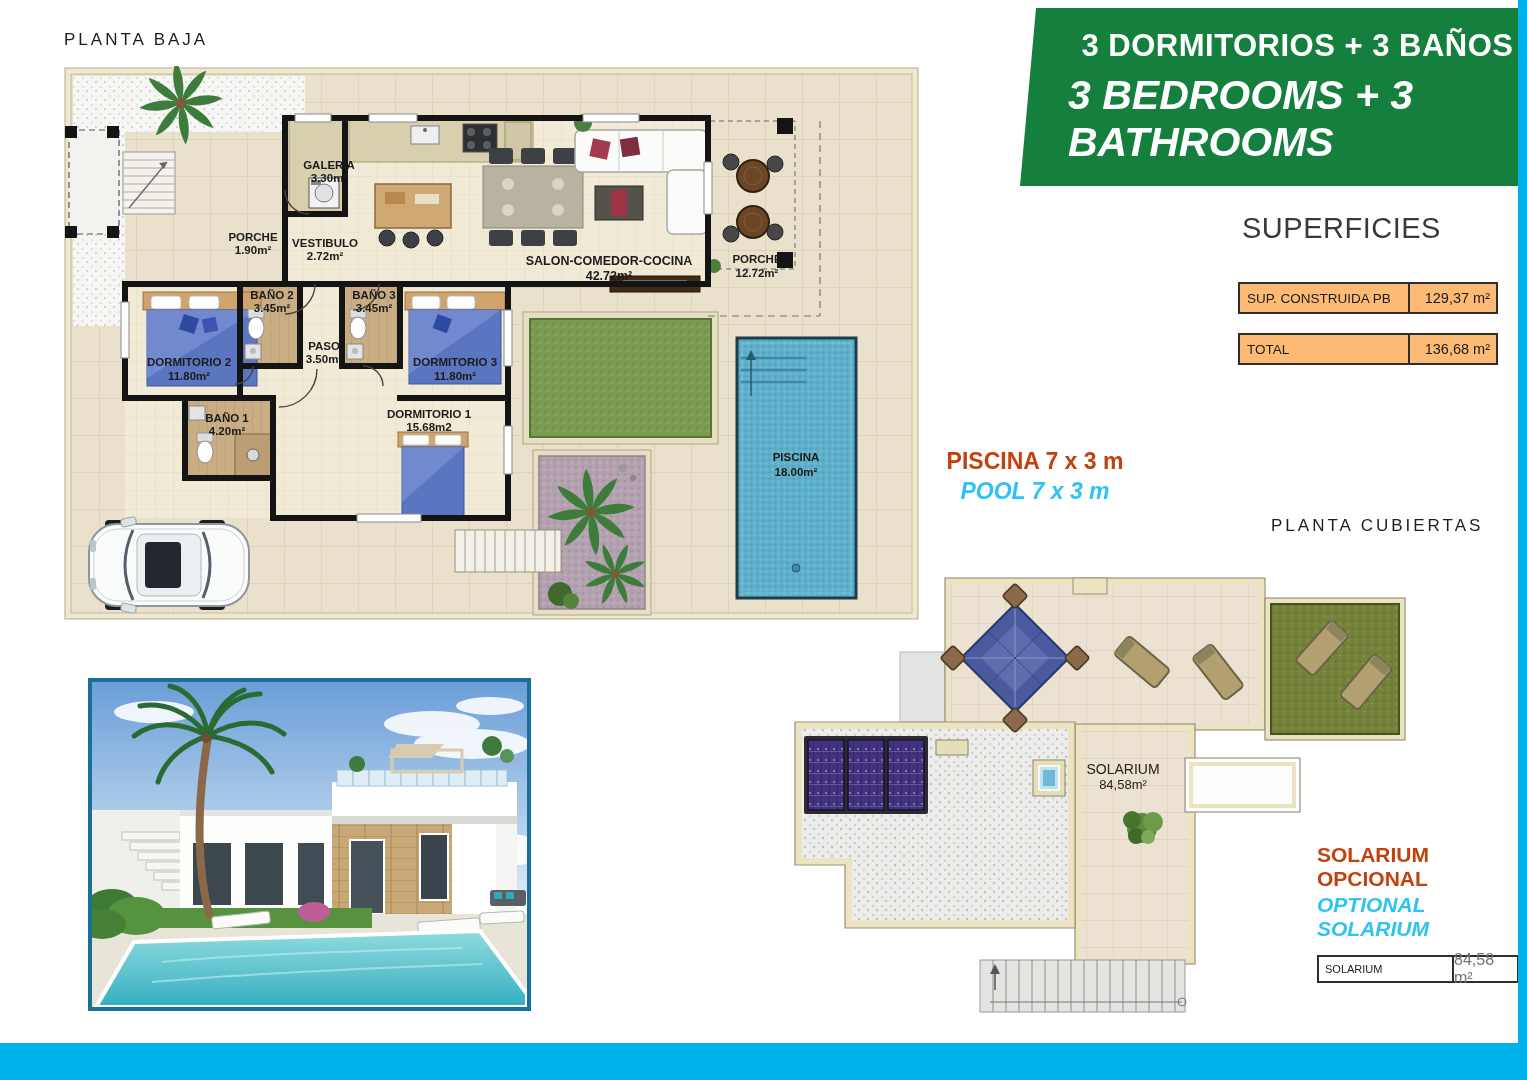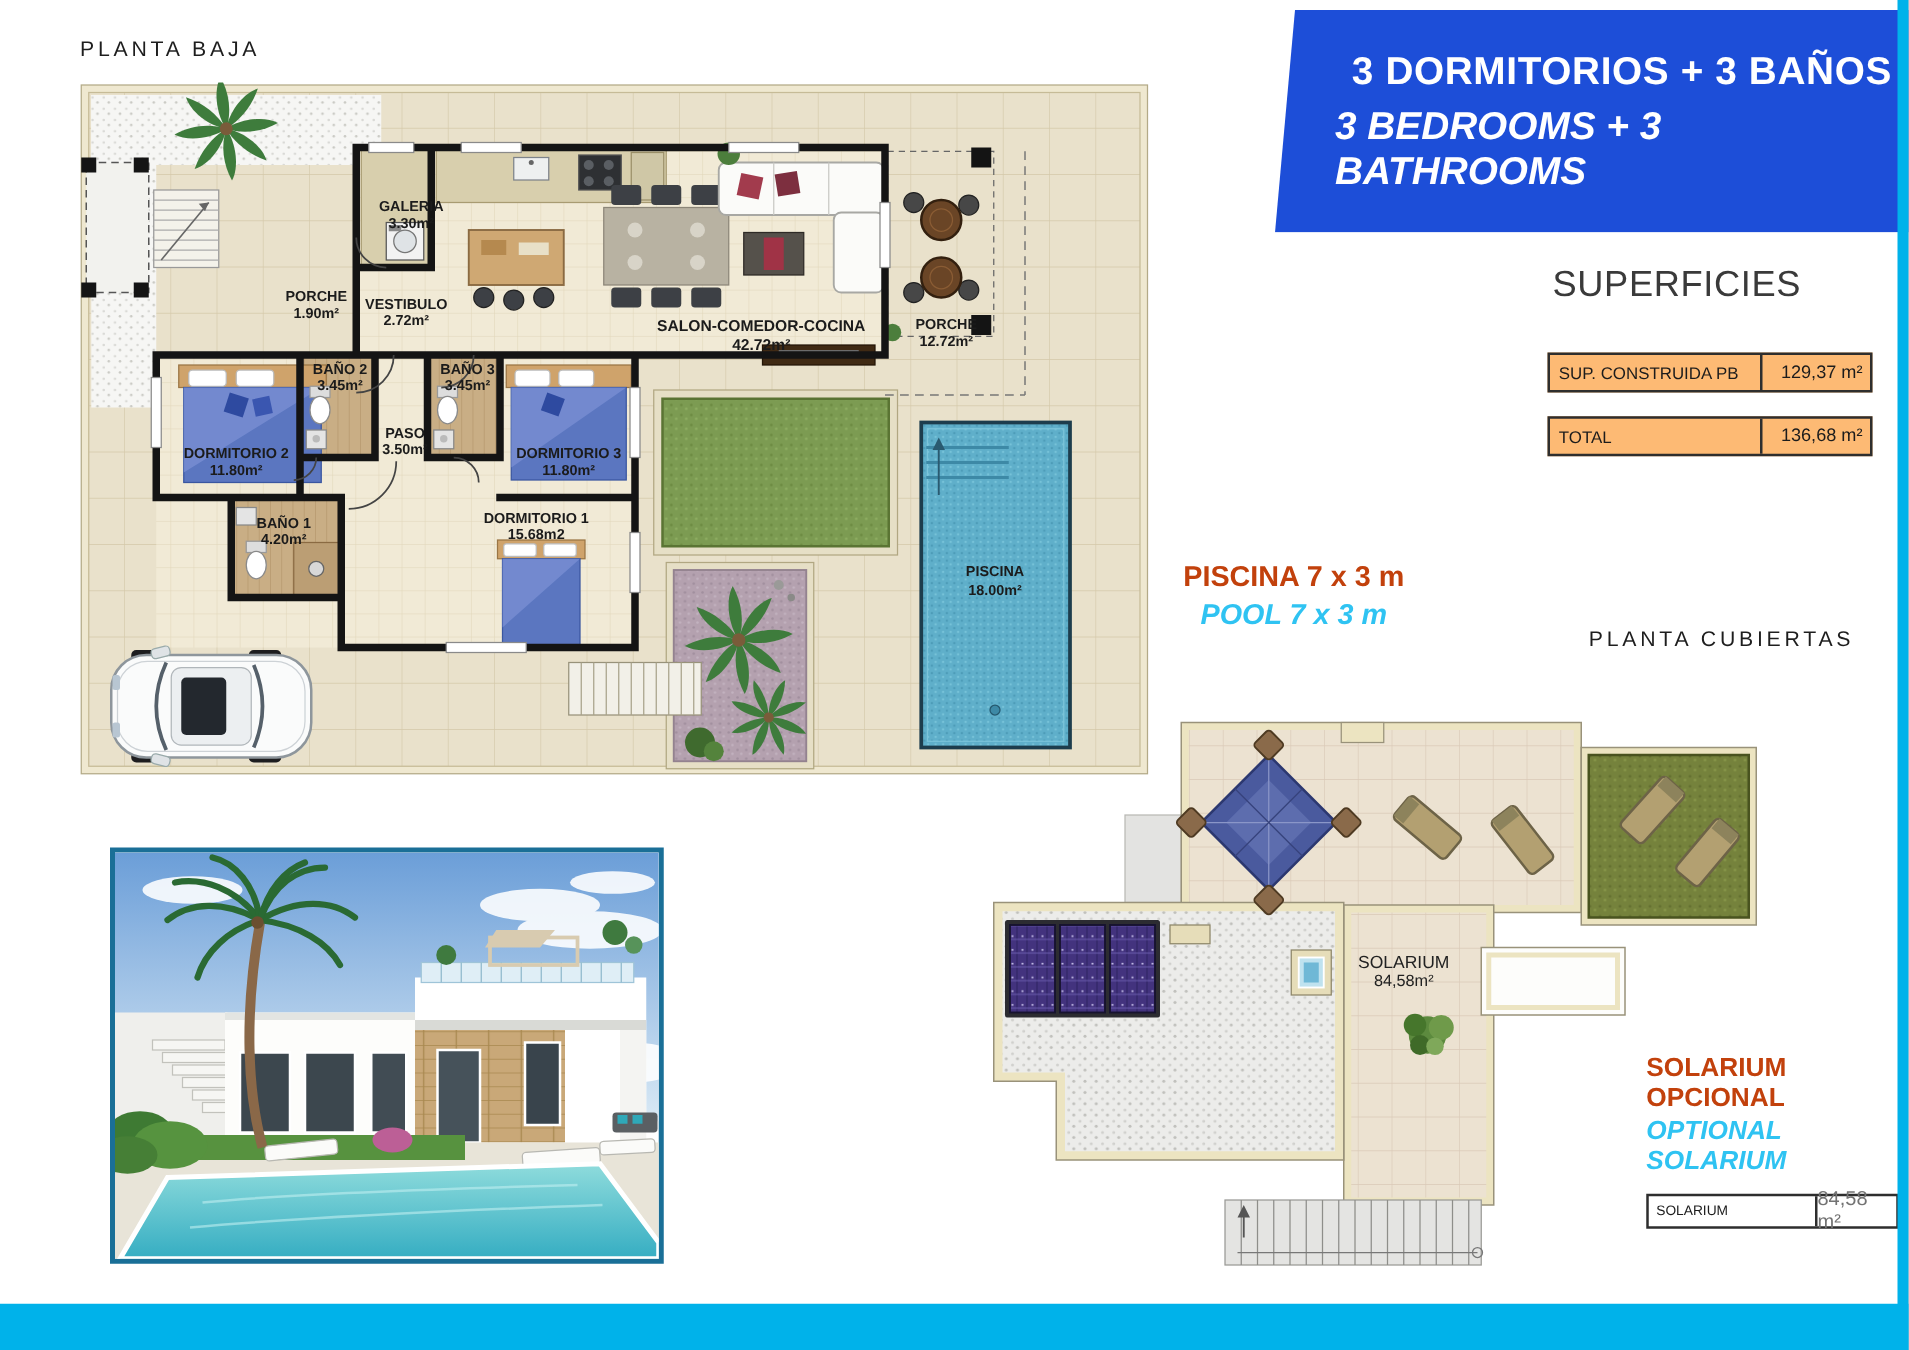--- a/index.html
+++ b/index.html
@@ -2,26 +2,26 @@
 <html><head>
 <meta charset="utf-8">
 <style>
   html,body{margin:0;padding:0;background:#888;}
   .page{position:relative;width:1527px;height:1080px;background:#ffffff;overflow:hidden;
         font-family:"Liberation Sans",sans-serif;margin:0 auto;}
   
   .right-bar{position:absolute;top:0;right:0;width:9px;height:100%;background:#00b2ea;}
   .bottom-bar{position:absolute;left:0;bottom:0;width:100%;height:37px;background:#00b2ea;}
   
-  .banner{position:absolute;left:1020px;top:8px;width:507px;height:178px;background:#1d4ed8;
+  .banner{position:absolute;left:1020px;top:8px;width:507px;height:178px;background:#15803d;
           clip-path:polygon(16px 0,100% 0,100% 100%,0 100%);
           display:flex;flex-direction:column;justify-content:center;align-items:center;
           padding-left:48px;box-sizing:border-box;}
   .banner .l1{color:#fff;font-size:31px;font-weight:bold;letter-spacing:.5px;}
-  .banner .l2{color:#fff;font-size:31px;font-weight:bold;font-style:italic;margin-top:8px;}
+  .banner .l2{color:#fff;font-size:41px;font-weight:bold;font-style:italic;margin-top:8px;}
   
   .sec-title{position:absolute;font-size:17px;letter-spacing:3px;color:#1e1e1e;}
   
   .sup{position:absolute;left:1238px;top:212px;width:260px;}
   .sup h2{margin:0 0 0 4px;font-size:29px;font-weight:400;color:#3a3a3a;letter-spacing:.5px;}
   .srow{display:flex;border:2px solid #2e2e2e;height:28px;margin-top:19px;background:#fdba74;}
   .srow .lab{flex:1;font-size:13.5px;color:#1c1c1c;display:flex;align-items:center;padding-left:7px;}
   .srow .val{width:80px;border-left:2px solid #2e2e2e;font-size:14.5px;color:#1c1c1c;
              display:flex;align-items:center;justify-content:flex-end;padding-right:6px;}
   
@@ -48,21 +48,21 @@
 <body>
 
 <div class="page">
 
   <div class="banner">
     <div class="l1">3 DORMITORIOS + 3 BAÑOS</div>
     <div class="l2">3 BEDROOMS + 3 BATHROOMS</div>
   </div>
 
   <div class="sec-title" style="left:64px;top:30px;">PLANTA BAJA</div>
-  <div class="sec-title" style="left:1271px;top:502px;">PLANTA CUBIERTAS</div>
+  <div class="sec-title" style="left:1271px;top:516px;">PLANTA CUBIERTAS</div>
 
   <svg class="plan" viewBox="0 0 857 556">
     <defs>
       <pattern id="tile36" width="37" height="37" patternUnits="userSpaceOnUse">
         <rect width="37" height="37" fill="#e9e1cb"></rect>
           <path d="M37,0V37H0" fill="none" stroke="#d4c8a9" stroke-width="1"></path>
       </pattern>
       <pattern id="tile18" width="18.5" height="18.5" patternUnits="userSpaceOnUse">
         <rect width="18.5" height="18.5" fill="#f1ead6"></rect>
           <path d="M18.5,0V18.5H0" fill="none" stroke="#e0d5b8" stroke-width="0.8"></path>

